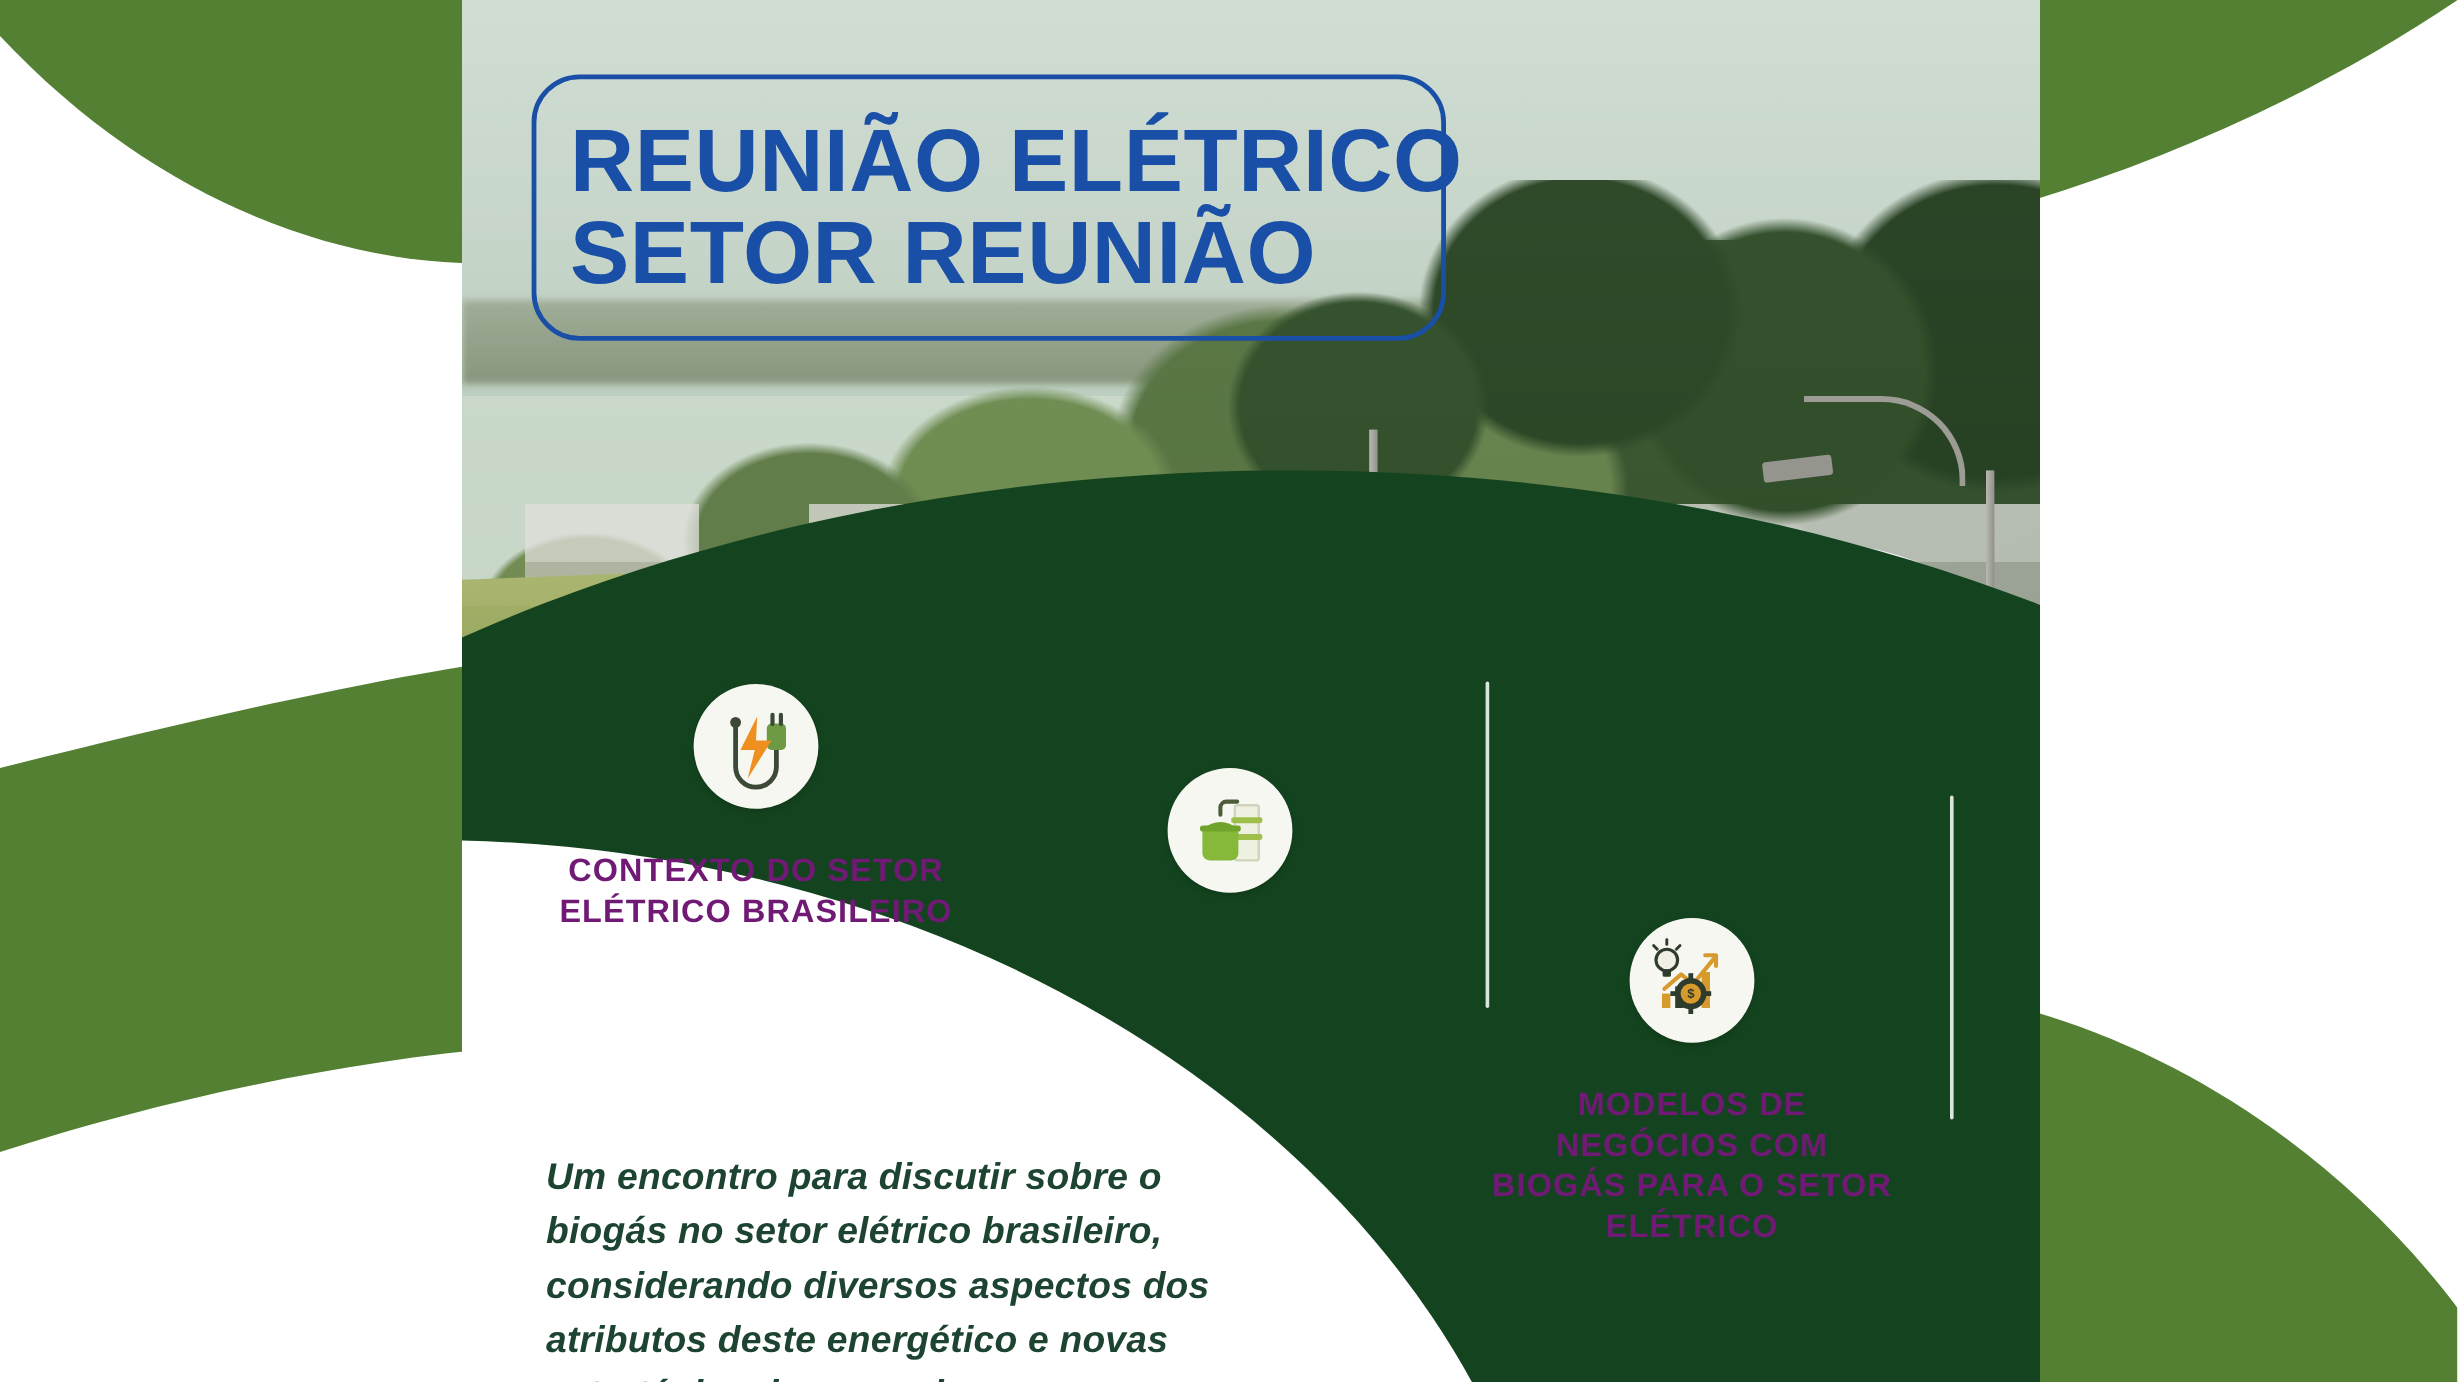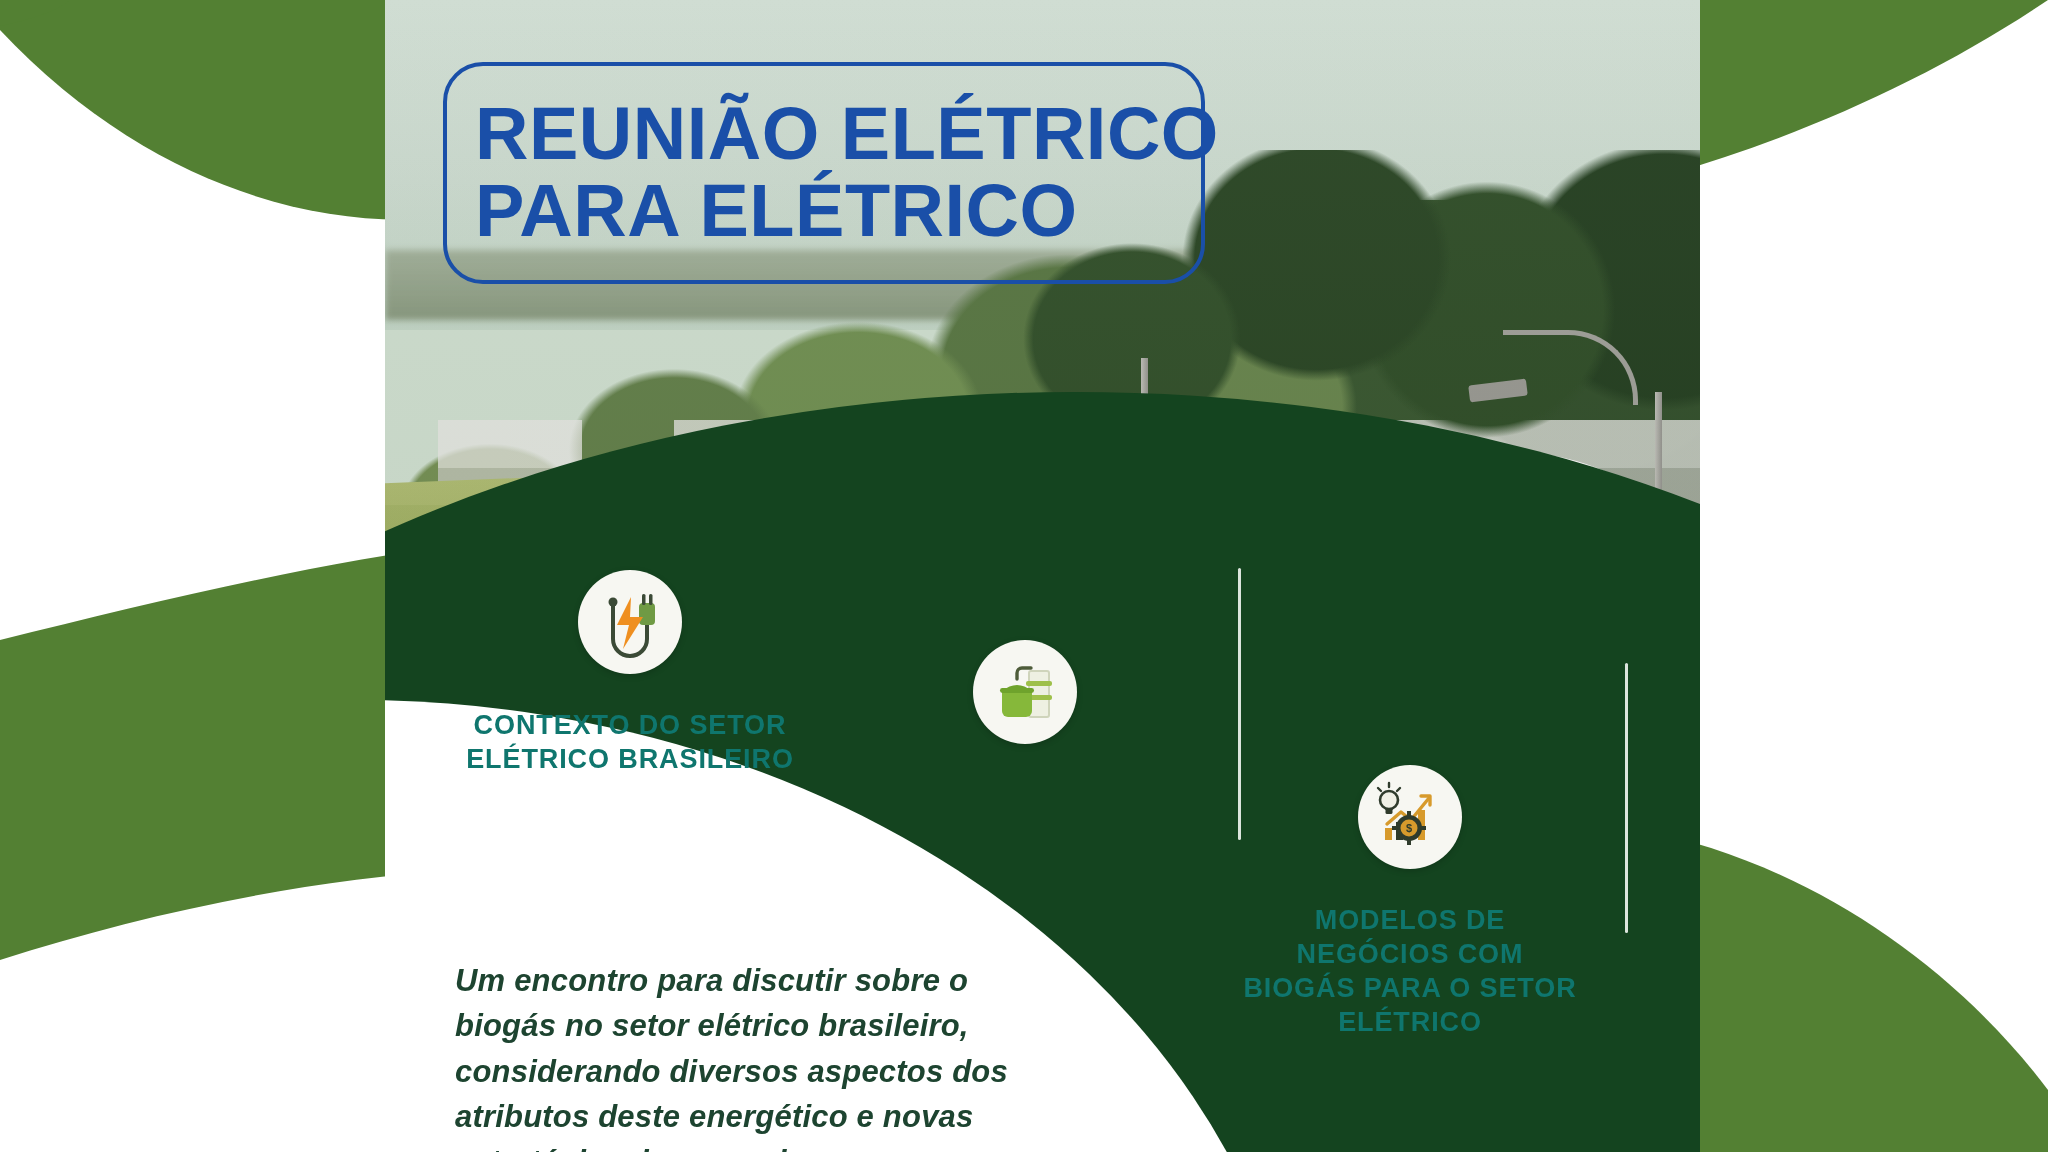--- a/index.html
+++ b/index.html
@@ -153,21 +153,21 @@
 
   
   .topic{position:absolute;text-align:center;}
   .badge{
     width:104px;height:104px;border-radius:50%;background:#f7f7f2;
     margin:0 auto 34px auto;display:flex;align-items:center;justify-content:center;
     box-shadow:0 2px 6px rgba(0,0,0,.18);
   }
   .badge svg{display:block;}
   .topic-label{
-    color:#0f766e;font-weight:700;font-size:27px;line-height:1.26;
+    color:#701a75;font-weight:700;font-size:27px;line-height:1.26;
     letter-spacing:.9px;text-transform:uppercase;
   }
   #topic-1{left:460px;top:570px;width:340px;}
   #topic-2{left:850px;top:640px;width:350px;}
   #topic-3{left:1240px;top:765px;width:340px;}
 
   .divider{
     position:absolute;width:3px;background:#eef3ee;opacity:.92;border-radius:2px;
   }
   #divider-1{left:853px;top:568px;height:272px;}
@@ -225,21 +225,21 @@
 
     <div class="green-sweep"></div>
     <div class="white-wedge"></div>
 
     <div class="divider" id="divider-1"></div>
     <div class="divider" id="divider-2"></div>
   </div>
 
   <div id="title-box">
     <div class="line">REUNIÃO ELÉTRICO</div>
-    <div class="line">PARA ELÉTRICO</div>
+    <div class="line">SETOR REUNIÃO</div>
   </div>
 
   <div class="topic" id="topic-1">
     <div class="badge">
       <svg width="78" height="78" viewBox="0 0 78 78">
         <path d="M22 20 v36 a17 17 0 0 0 34 0 v-30" fill="none" stroke="#3b4a36" stroke-width="4" stroke-linecap="round"></path>
         <circle cx="22" cy="19" r="4.5" fill="#3b4a36"></circle>
         <rect x="48" y="20" width="16" height="22" rx="4" fill="#6f9a44"></rect>
         <rect x="51" y="11" width="3.5" height="11" rx="1.6" fill="#3b4a36"></rect>
         <rect x="58" y="11" width="3.5" height="11" rx="1.6" fill="#3b4a36"></rect>

